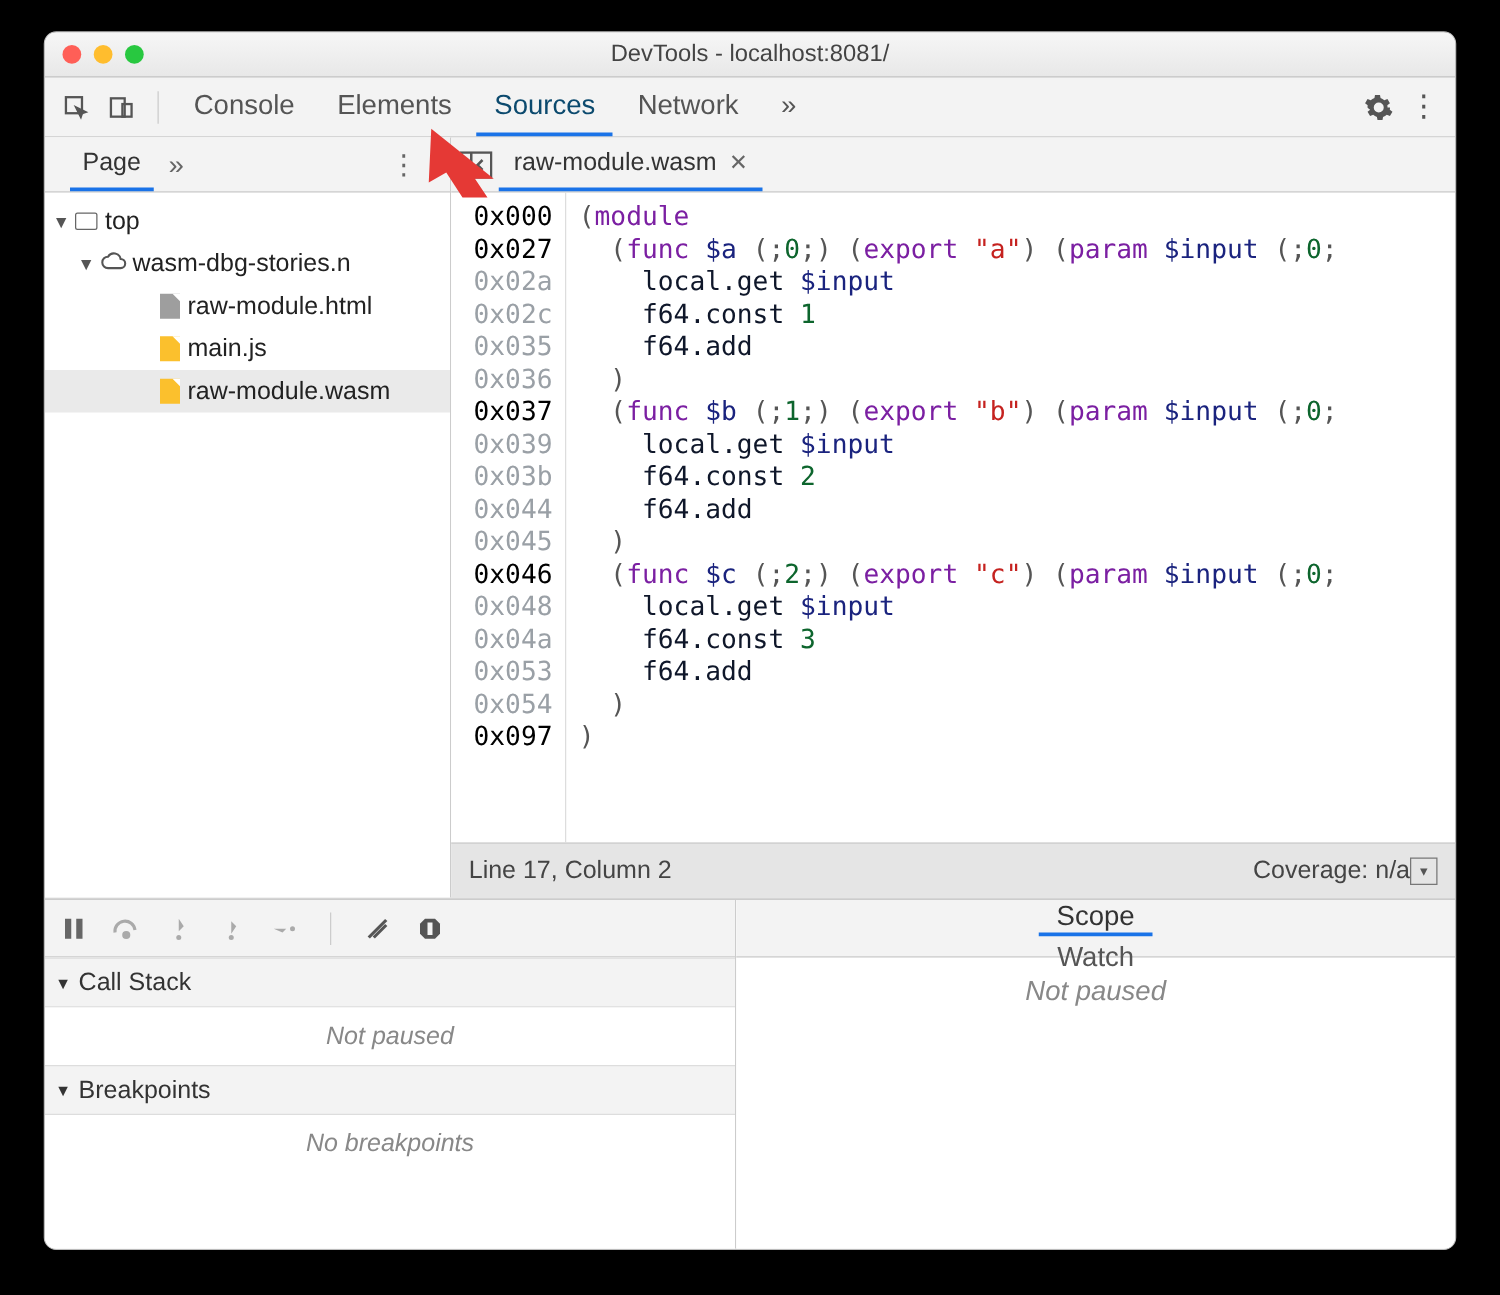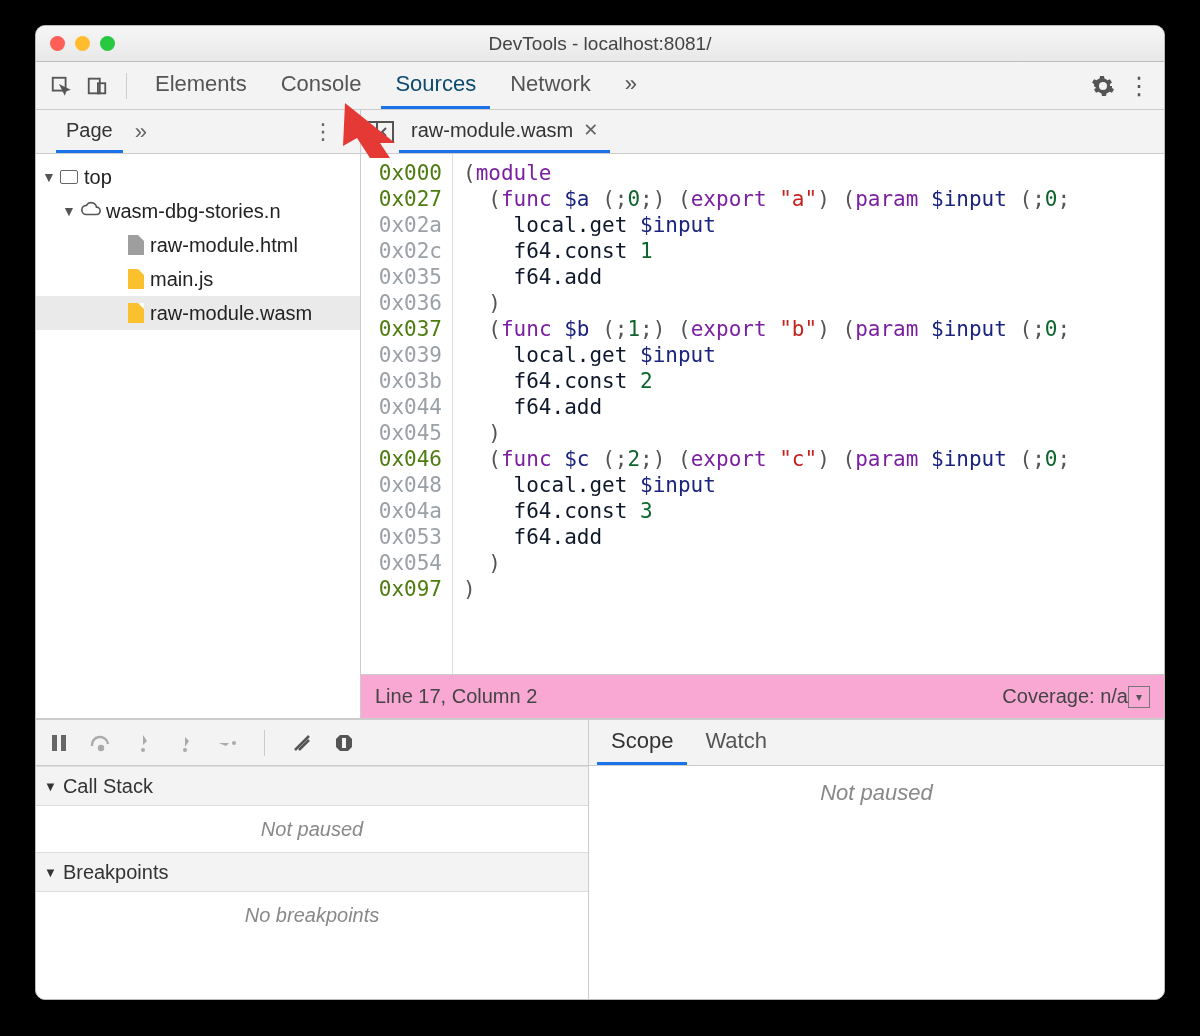--- a/index.html
+++ b/index.html
@@ -115,50 +115,50 @@
   .toolbar-icon { width:28px; height:28px; border:1.5px solid #666; display:flex; align-items:center; justify-content:center; color:#555; font-size:14px; }
   .file-tab {
     display:flex; align-items:center; gap:10px;
     padding:0 12px; height:100%;
     font-size:20px; color:#333;
     border-bottom:3px solid #1a73e8;
   }
   .file-tab .close { color:#666; font-size:18px; cursor:pointer; }
   .code-area { flex:1; display:flex; font-family: Menlo, Consolas, monospace; font-size:21px; overflow:hidden; background:#fff; }
   .gutter { width:92px; text-align:right; padding:6px 10px 6px 4px; color:#9aa0a6; border-right:1px solid #ddd; line-height:26px; background:#fff;}
-  .gutter .gnum.dim { color:#4d7c0f; }
+  .gutter .gnum.dim { color:#000000; }
   .code { flex:1; padding:6px 0 6px 10px; line-height:26px; white-space:pre; overflow:hidden; }
   .t-kw { color:#7b1fa2; }
   .t-var { color:#1a237e; }
   .t-num { color:#0d652d; }
   .t-str { color:#c5221f; }
   .t-punc { color:#555; }
   .t-blue { color:#0f172a; }
-  .editor-status { height:44px; border-top:1px solid #ccc; background:#f9a8d4; display:flex; align-items:center; padding:0 14px; font-size:20px; color:#444; }
+  .editor-status { height:44px; border-top:1px solid #ccc; background:#e5e5e5; display:flex; align-items:center; padding:0 14px; font-size:20px; color:#444; }
   .editor-status .right { margin-left:auto; display:flex; align-items:center; }
   .sq-btn { width:22px; height:22px; border:1.5px solid #777; display:flex; align-items:center; justify-content:center; font-size:12px; color:#555; }
 
   
   .red-arrow {
     position:absolute;
     left:-26px; top:-12px;
     width:80px; height:70px;
     pointer-events:none;
     z-index:50;
   }
 
   
   .lower { height:280px; display:flex; border-top:1px solid #ccc; }
   .lower-left { width:553px; border-right:1px solid #ccc; display:flex; flex-direction:column; background:#fff; }
   .dbg-toolbar { height:46px; border-bottom:1px solid #ccc; background:#f3f3f3; display:flex; align-items:center; gap:16px; padding:0 10px; color:#888; }
   .dbg-toolbar .dbgbtn { width:26px; height:26px; display:flex; align-items:center; justify-content:center; cursor:pointer; }
   .section-head { height:40px; background:#f3f3f3; border-bottom:1px solid #ddd; border-top:1px solid #ddd; display:flex; align-items:center; padding:0 8px; font-size:20px; color:#333; }
   .section-body { flex:0 0 46px; display:flex; align-items:center; justify-content:center; color:#888; font-style:italic; font-size:20px; background:#fff; }
   .lower-right { flex:1; display:flex; flex-direction:column; background:#fff; }
-  .scope-tabs { height:46px; border-bottom:1px solid #ccc; display:flex; align-items:center; gap:4px; padding:0 8px; background:#f3f3f3;}
+  .scope-tabs { height:46px; border-bottom:1px solid #ccc; display:flex; align-items:center; gap:4px; padding:0 8px; background:#f3f3f3;flex-direction:column;}
   .scope-tab { font-size:22px; color:#555; padding:0 14px; height:100%; display:flex; align-items:center; border-bottom:3px solid transparent; cursor:pointer;}
   .scope-tab.active { color:#333; border-bottom-color:#1a73e8; }
   .scope-body { flex:1; display:flex; align-items:flex-start; justify-content:center; padding-top:14px; font-style:italic; color:#888; font-size:22px;}
 </style>
 </head>
 <body>
 
 <div class="window">
 
   <div class="title-bar">
@@ -177,22 +177,22 @@
           <path d="M12 12 l8 4 -3 1 -1 3 z" fill="#555"></path>
         </svg>
     </div>
     <div class="tool-icon">
       <svg width="22" height="22" viewBox="0 0 24 24" fill="none" stroke="#555" stroke-width="2">
           <rect x="3" y="4" width="12" height="16"></rect>
           <rect x="13" y="9" width="8" height="11"></rect>
         </svg>
     </div>
     <div class="vsep"></div>
+    <div class="panel-tab">Console</div>
     <div class="panel-tab">Elements</div>
-    <div class="panel-tab">Console</div>
     <div class="panel-tab active">Sources</div>
     <div class="panel-tab">Network</div>
     <div class="panel-tab">»</div>
     <div class="spacer"></div>
     <div class="tool-icon">
       <svg width="24" height="24" viewBox="0 0 24 24" fill="#555">
           <path d="M12 8a4 4 0 100 8 4 4 0 000-8zm9 4c0 .6-.05 1.2-.15 1.75l2.1 1.65-2 3.46-2.5-1a8 8 0 01-3 1.75L15 22h-4l-.45-2.4a8 8 0 01-3-1.74l-2.5 1-2-3.46 2.1-1.65A8.3 8.3 0 013 12c0-.6.05-1.2.15-1.75L1.05 8.6l2-3.46 2.5 1a8 8 0 013-1.75L9 2h4l.45 2.4a8 8 0 013 1.74l2.5-1 2 3.46-2.1 1.65c.1.56.15 1.15.15 1.75z"></path>
         </svg>
     </div>
     <div class="tool-icon" style="font-size:24px;border:none;">⋮</div>

